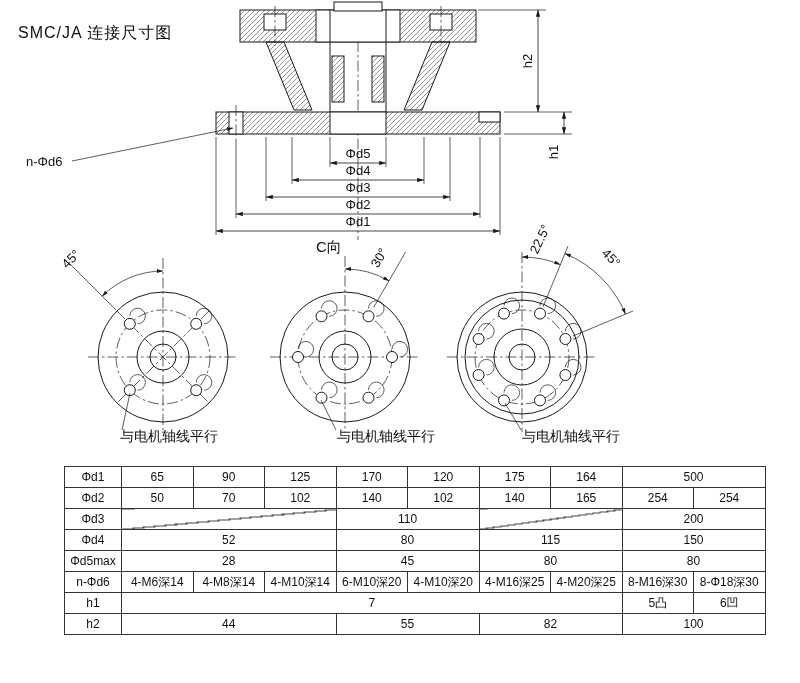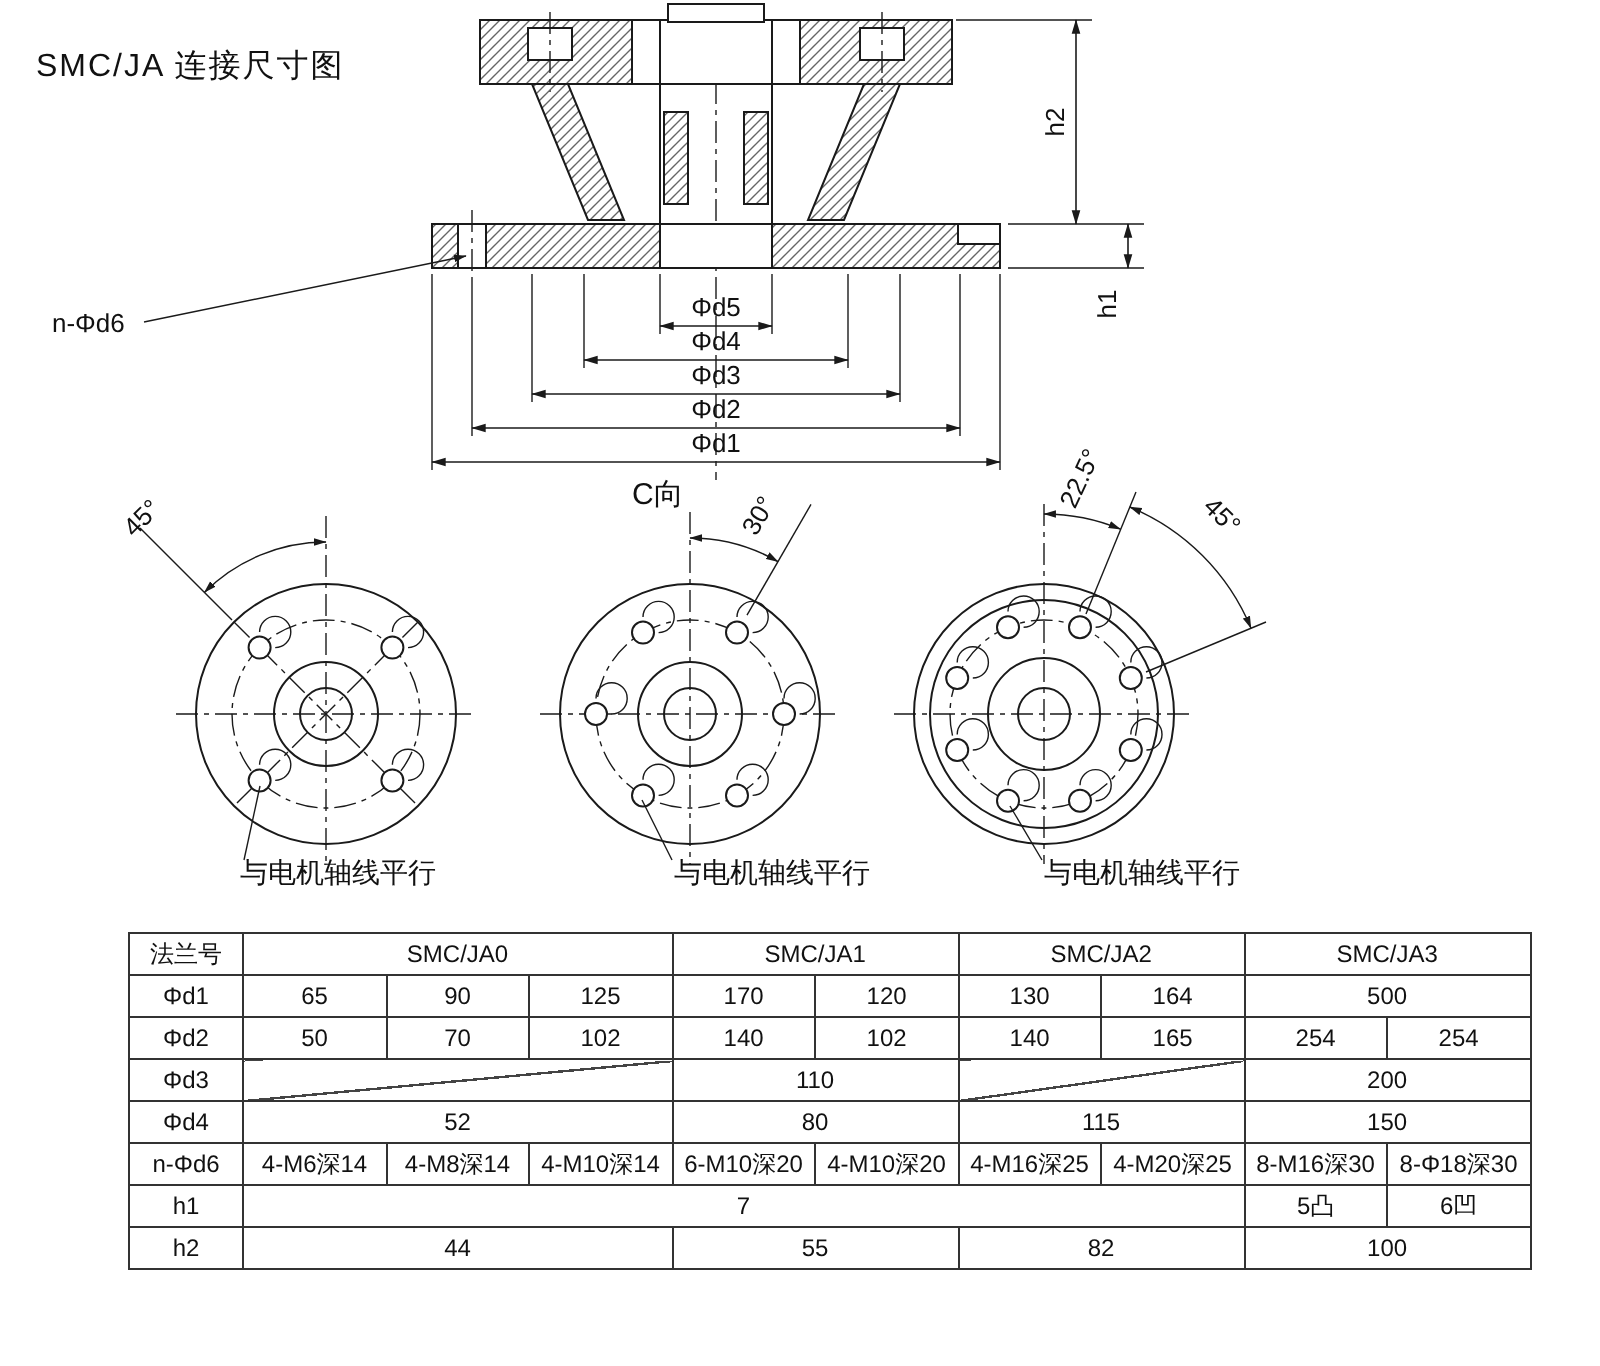--- a/index.html
+++ b/index.html
@@ -187,35 +187,28 @@
         <col style="width:71.5px">
         <col style="width:71.5px">
     <col style="width:71.5px">
         <col style="width:71.5px">
         <col style="width:71.5px">
     <col style="width:71.5px">
         <col style="width:71.5px">
         <col style="width:71.5px">
   </colgroup>
   <tbody>
-        <tr>
-    <td>法兰号</td>
-    <td colspan="3">SMC/JA0</td>
-    <td colspan="2">SMC/JA1</td>
-    <td colspan="2">SMC/JA2</td>
-    <td colspan="2">SMC/JA3</td>
-  </tr>
   <tr>
     <td>Φd1</td>
     <td>65</td>
     <td>90</td>
     <td>125</td>
     <td>170</td>
     <td>120</td>
-    <td>130</td>
+    <td>175</td>
     <td>164</td>
     <td colspan="2">500</td>
   </tr>
   <tr>
     <td>Φd2</td>
     <td>50</td>
     <td>70</td>
     <td>102</td>
     <td>140</td>
     <td>102</td>
@@ -232,20 +225,27 @@
     <td colspan="2">200</td>
   </tr>
   <tr>
     <td>Φd4</td>
     <td colspan="3">52</td>
     <td colspan="2">80</td>
     <td colspan="2">115</td>
     <td colspan="2">150</td>
   </tr>
   <tr>
+    <td>Φd5max</td>
+    <td colspan="3">28</td>
+    <td colspan="2">45</td>
+    <td colspan="2">80</td>
+    <td colspan="2">80</td>
+  </tr>
+  <tr>
     <td>n-Φd6</td>
     <td class="small">4-M6深14</td>
     <td class="small">4-M8深14</td>
     <td class="small">4-M10深14</td>
     <td class="small">6-M10深20</td>
     <td class="small">4-M10深20</td>
     <td class="small">4-M16深25</td>
     <td class="small">4-M20深25</td>
     <td class="small">8-M16深30</td>
     <td class="small">8-Φ18深30</td>

